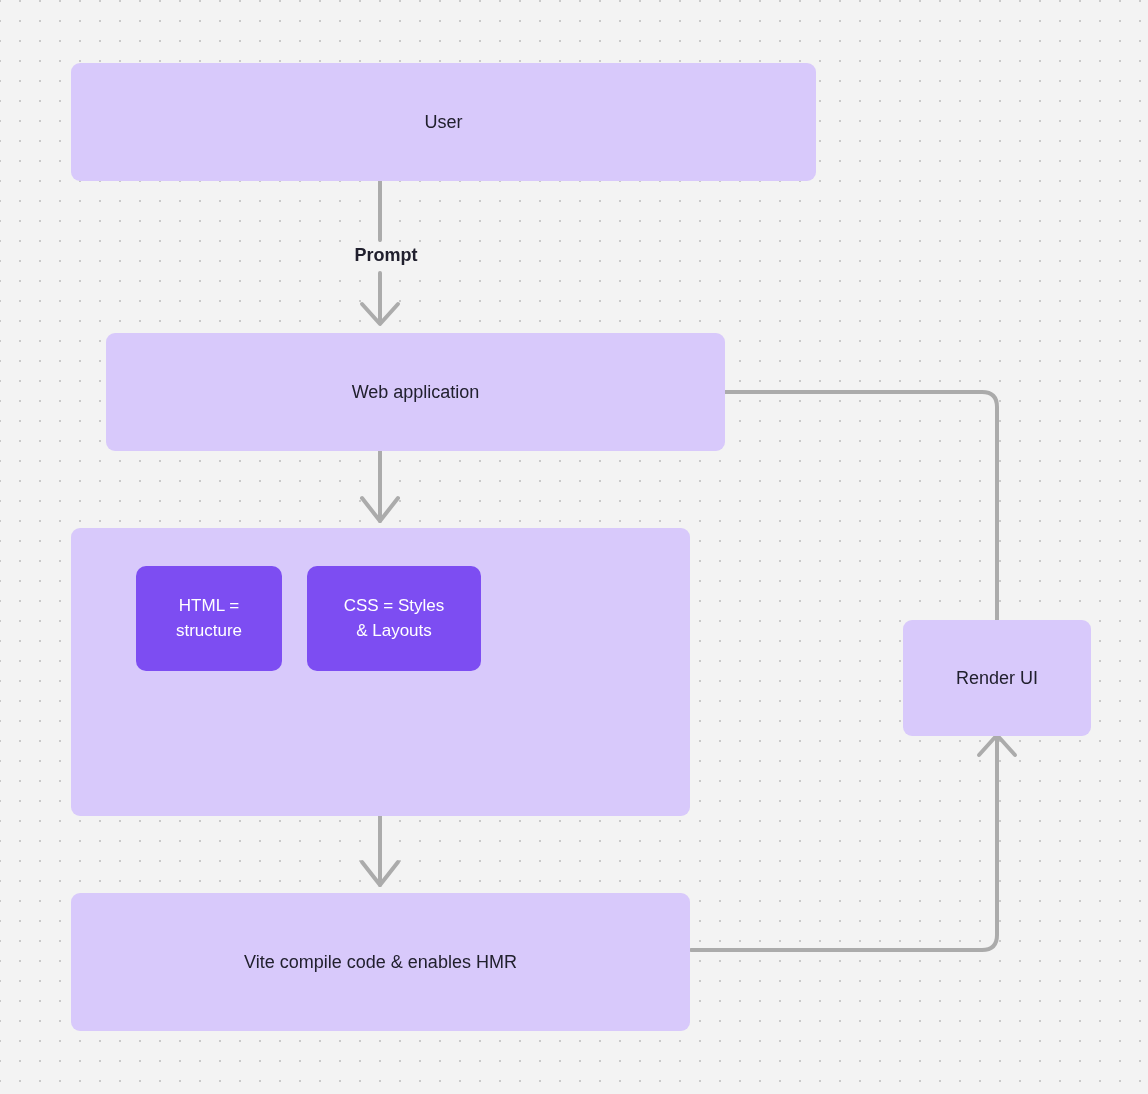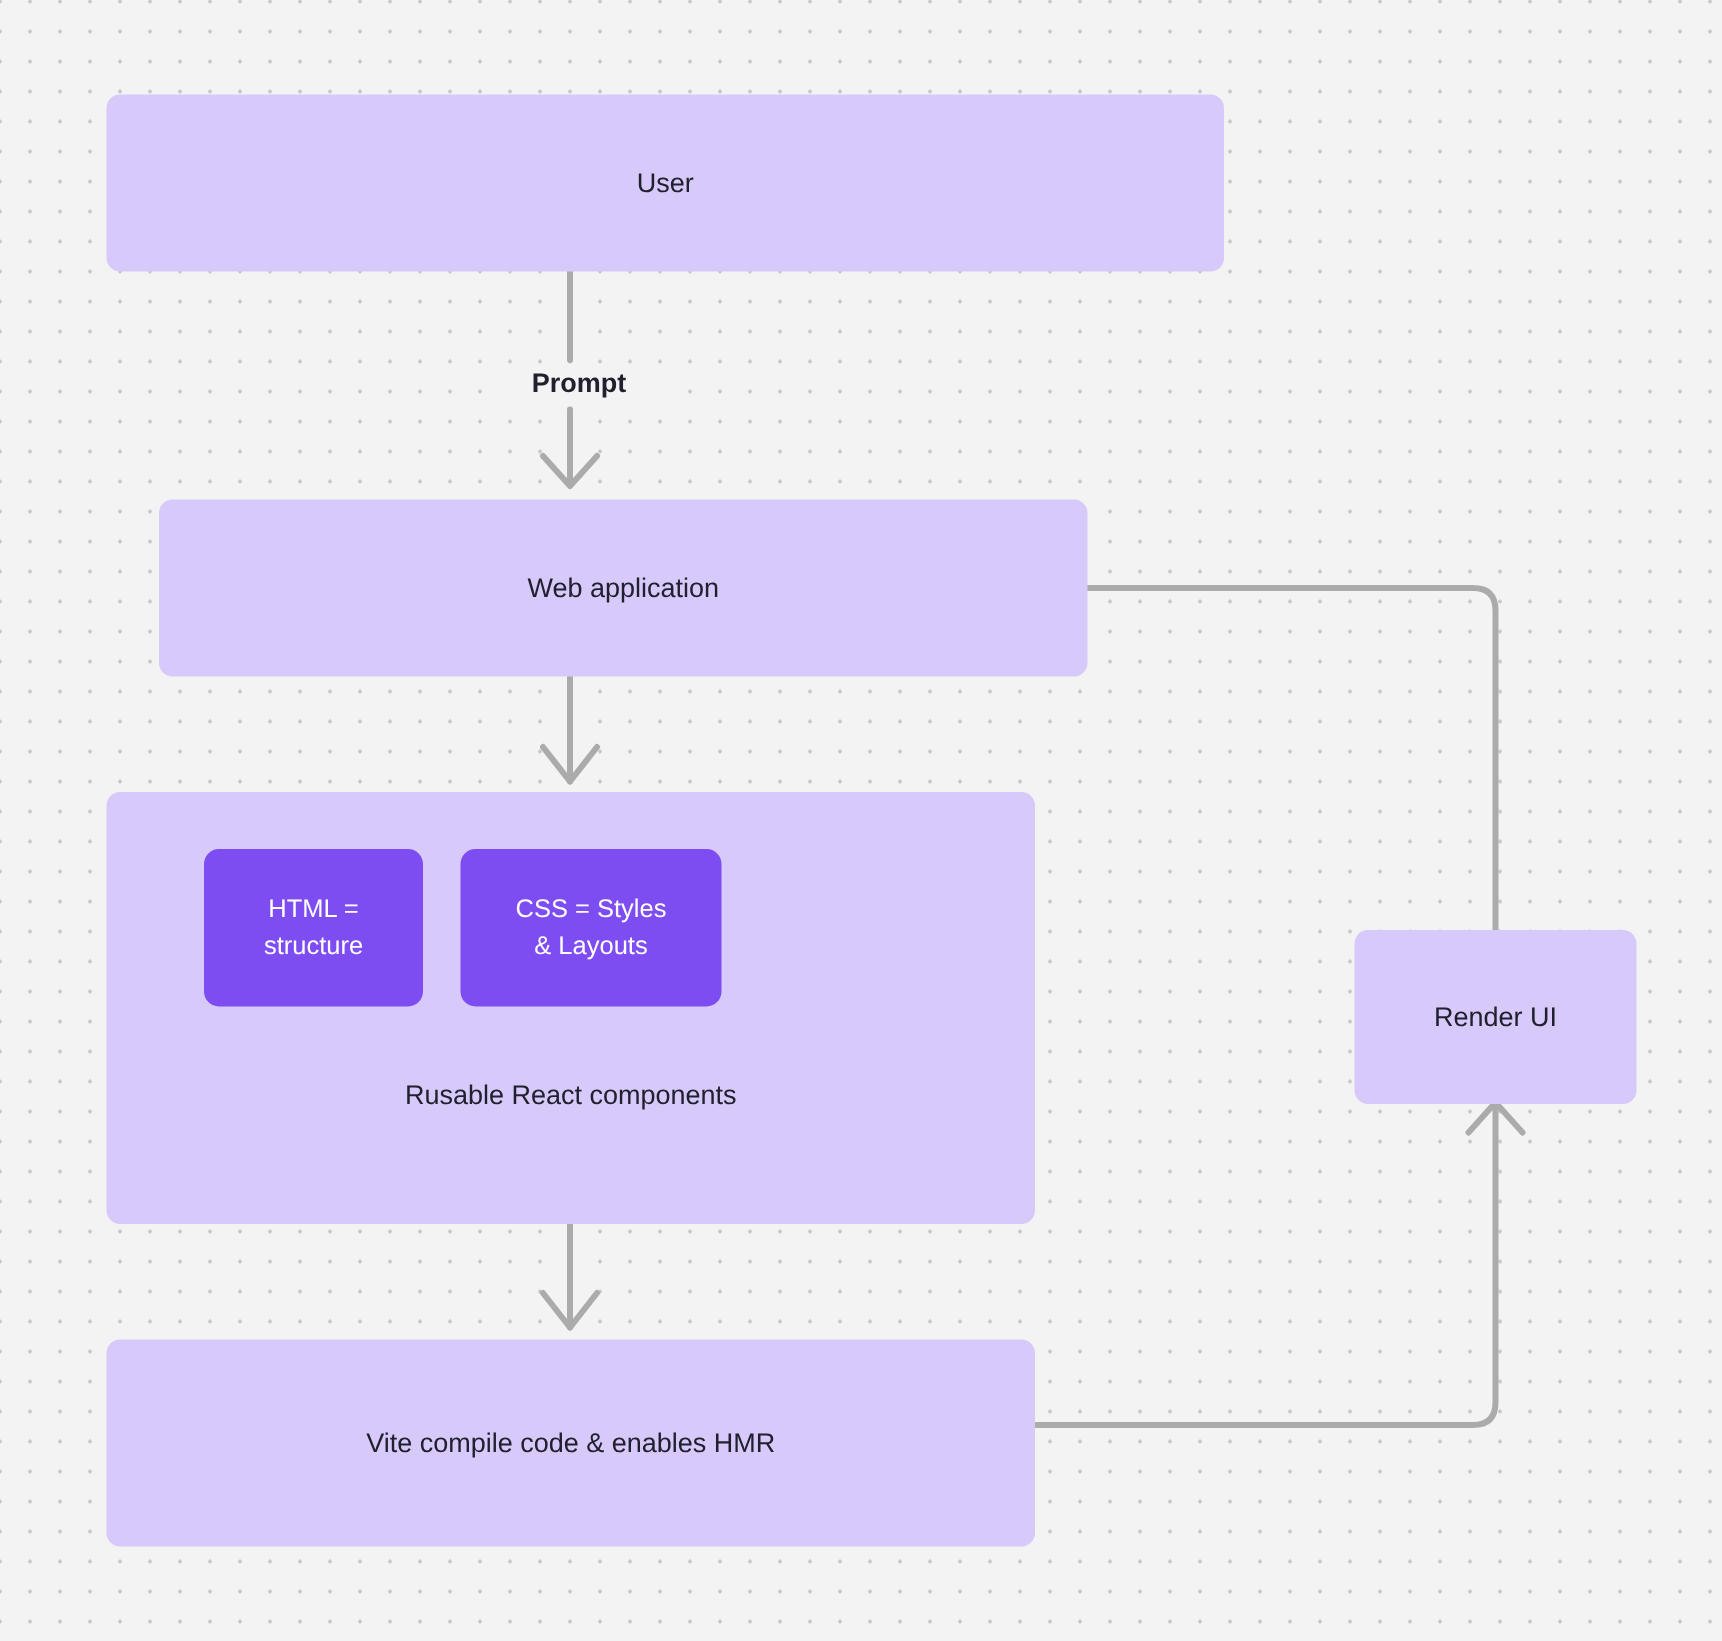--- a/index.html
+++ b/index.html
@@ -139,21 +139,20 @@
 
   <div class="node container" style="left:71px; top:528px; width:619px; height:288px;">
 
     <div class="chip" style="left:65px; top:38px; width:146px; height:105px;">HTML =
 structure</div>
 
     <div class="chip" style="left:236px; top:38px; width:174px; height:105px;">CSS = Styles
 &amp; Layouts</div>
 
 
-    <div class="caption" style="left:0px; top:190px; width:619px;">Rusable React components</div>
   </div>
 
   <div class="node" style="left:71px; top:893px; width:619px; height:138px;">
     <span>Vite compile code &amp; enables HMR</span>
   </div>
 
   <div class="node" style="left:903px; top:620px; width:188px; height:116px;justify-content:center;">
     <span>Render UI</span>
   </div>
 

